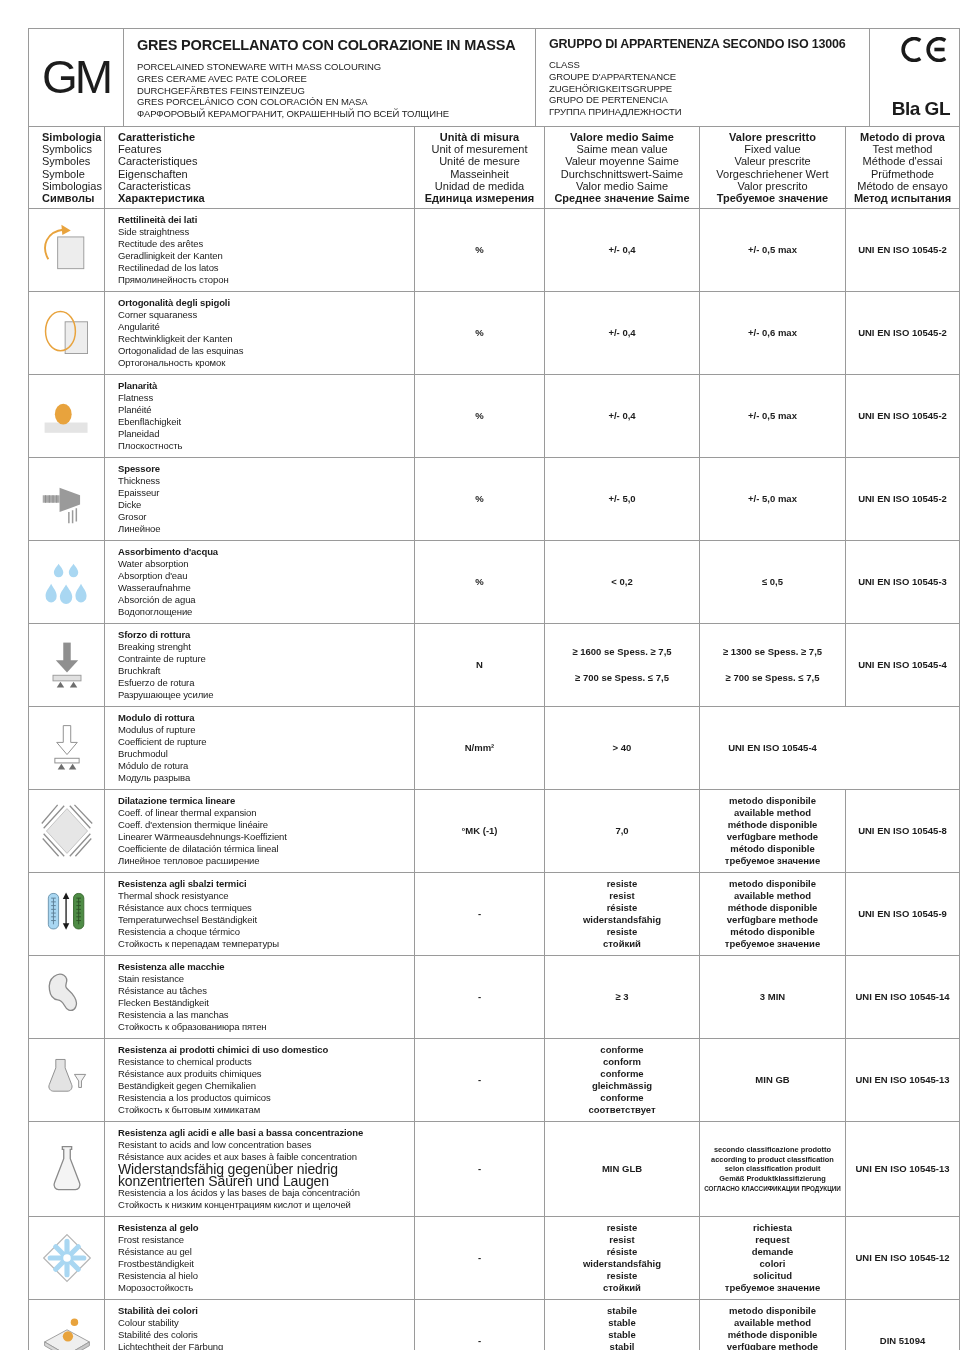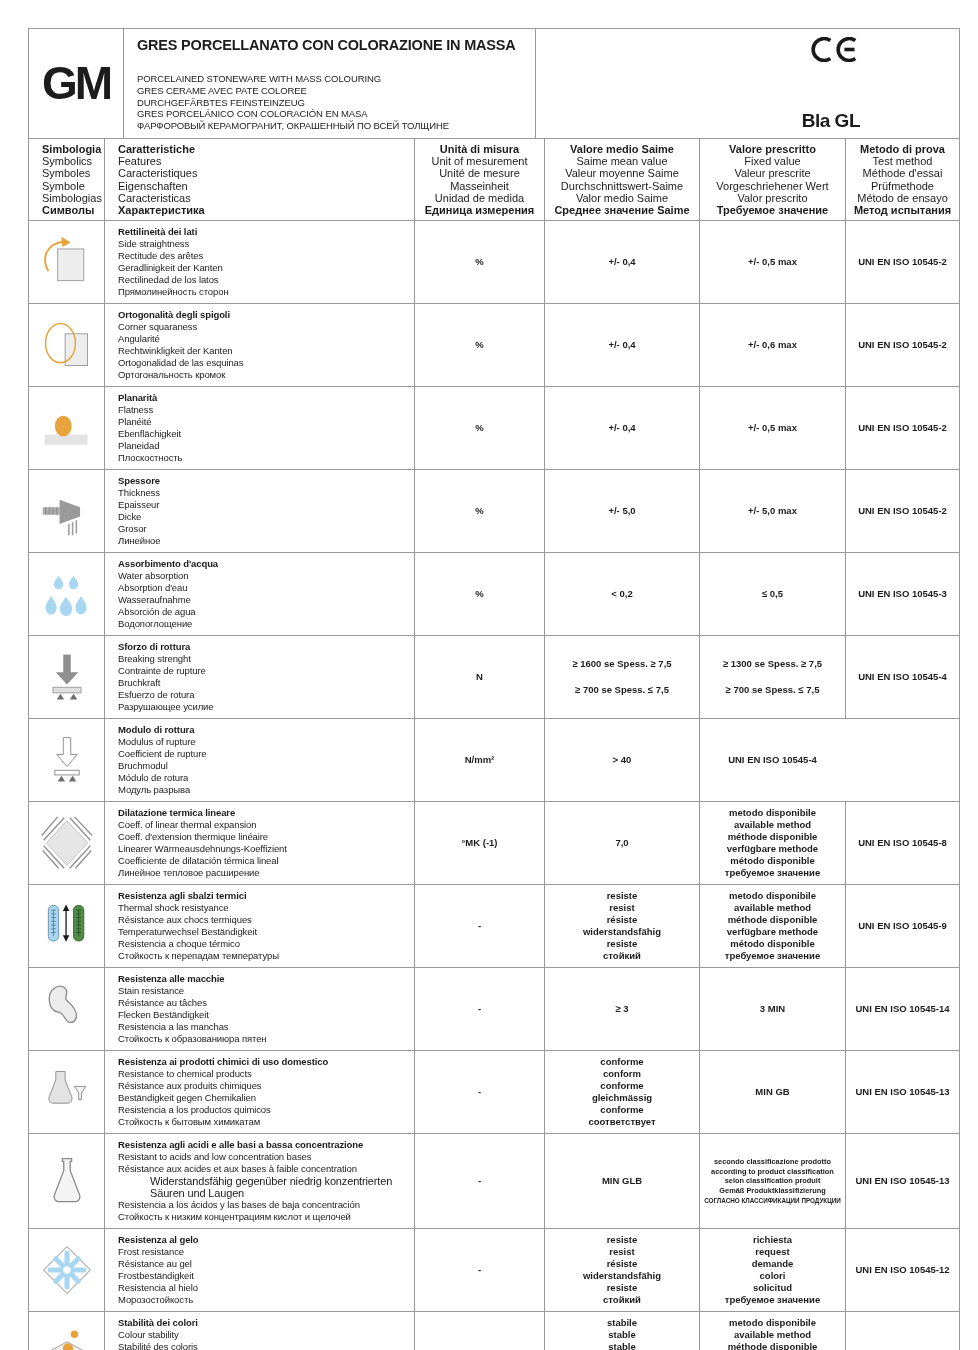--- a/index.html
+++ b/index.html
@@ -3,42 +3,42 @@
 <meta charset="utf-8">
 <style>
   html,body{margin:0;padding:0;background:#ffffff;}
   body{width:978px;height:1350px;position:relative;font-family:"Liberation Sans",sans-serif;color:#1c1c1c;-webkit-font-smoothing:antialiased;}
   .sheet{position:absolute;left:28px;top:28px;width:930px;border:1px solid #9a9a9a;}
   
   .htop{display:grid;grid-template-columns:94px 412px 334px 90px;border-bottom:1px solid #9a9a9a;}
   .htop > div{border-left:1px solid #9a9a9a;min-height:86px;box-sizing:border-box;}
   .htop > div:first-child{border-left:none;}
   .logo-cell{display:flex;align-items:center;justify-content:center;}
-  .logo{font-size:46px;font-weight:bold;letter-spacing:-3px;}
+  .logo{font-size:46px;font-weight:normal;letter-spacing:-3px;}
   .tcell{padding:8px 8px 6px 13px;}
-  .tcell .big{font-size:14.5px;font-weight:bold;margin-bottom:20px;letter-spacing:-0.2px;}
+  .tcell .big{font-size:14.5px;font-weight:bold;margin-bottom:8px;letter-spacing:-0.2px;}
   .tcell .big.g{font-size:12.5px;}
   .sub div{font-size:9.5px;line-height:11.8px;letter-spacing:-0.1px;}
   .ce-cell{display:flex;flex-direction:column;justify-content:space-between;align-items:flex-end;padding:8px 9px 6px 4px;}
   .blagl{font-size:19px;font-weight:bold;letter-spacing:-0.5px;}
   
   .hcols{display:grid;grid-template-columns:75px 310px 130px 155px 146px auto;border-bottom:1px solid #9a9a9a;}
   .hcell{border-left:1px solid #9a9a9a;min-height:78px;box-sizing:border-box;display:flex;flex-direction:column;justify-content:center;text-align:center;padding:4px 2px;font-size:11px;line-height:12.2px;}
   .hcell:first-child{border-left:none;text-align:left;padding-left:12px;}
   .hcell.left{text-align:left;padding-left:13px;}
   .hcell .b{font-weight:bold;}
   
   .row{display:grid;grid-template-columns:75px 310px 130px 155px 146px auto;border-bottom:1px solid #9a9a9a;}
   .row:last-child{border-bottom:none;}
   .cell{border-left:1px solid #9a9a9a;min-height:82px;box-sizing:border-box;display:flex;flex-direction:column;justify-content:center;}
   .cell:first-child{border-left:none;}
   .sym{align-items:center;}
   .features{padding:5px 4px 5px 13px;font-size:9.5px;line-height:12px;letter-spacing:-0.1px;}
   .features .b{font-weight:bold;}
-  .features .cond{font-size:11px;letter-spacing:-0.15px;margin-left:32px;}
+  .features .cond{font-size:14px;letter-spacing:-0.15px;}
   .val{text-align:center;font-size:9.5px;font-weight:bold;line-height:12px;padding:4px 2px;}
   .val.spaced > div{margin:7px 0;}
   .val.small > div{font-size:7.4px;line-height:9.6px;}
   .val.small > div.tiny{font-size:6.3px;}
   .method{white-space:nowrap;font-size:9.5px;}
   svg{display:block;}
 </style>
 </head>
 <body>
 
@@ -50,20 +50,30 @@
     <div class="tcell">
       <div class="big">GRES PORCELLANATO CON COLORAZIONE IN MASSA</div>
       <div class="sub">
           <div>PORCELAINED STONEWARE WITH MASS COLOURING</div>
           <div>GRES CERAME AVEC PATE COLOREE</div>
           <div>DURCHGEFÄRBTES FEINSTEINZEUG</div>
           <div>GRES PORCELÁNICO CON COLORACIÓN EN MASA</div>
           <div>ФАРФОРОВЫЙ КЕРАМОГРАНИТ, ОКРАШЕННЫЙ ПО ВСЕЙ ТОЛЩИНЕ</div>
         </div>
     </div>
+    <div class="tcell">
+      <div class="big g">GRUPPO DI APPARTENENZA SECONDO ISO 13006</div>
+      <div class="sub">
+          <div>CLASS</div>
+          <div>GROUPE D'APPARTENANCE</div>
+          <div>ZUGEHÖRIGKEITSGRUPPE</div>
+          <div>GRUPO DE PERTENENCIA</div>
+          <div>ГРУППА ПРИНАДЛЕЖНОСТИ</div>
+        </div>
+    </div>
     <div class="ce-cell">
       <span>
         <svg viewBox="0 0 64 32" width="50" height="25">
           <g fill="none" stroke="#1a1a1a" stroke-width="4.6">
             <path d="M26 4.5 A14 14 0 1 0 26 27.5"></path>
             <path d="M58 4.5 A14 14 0 1 0 58 27.5"></path>
             <path d="M44 16 h13"></path>
           </g>
         </svg>
       </span>

